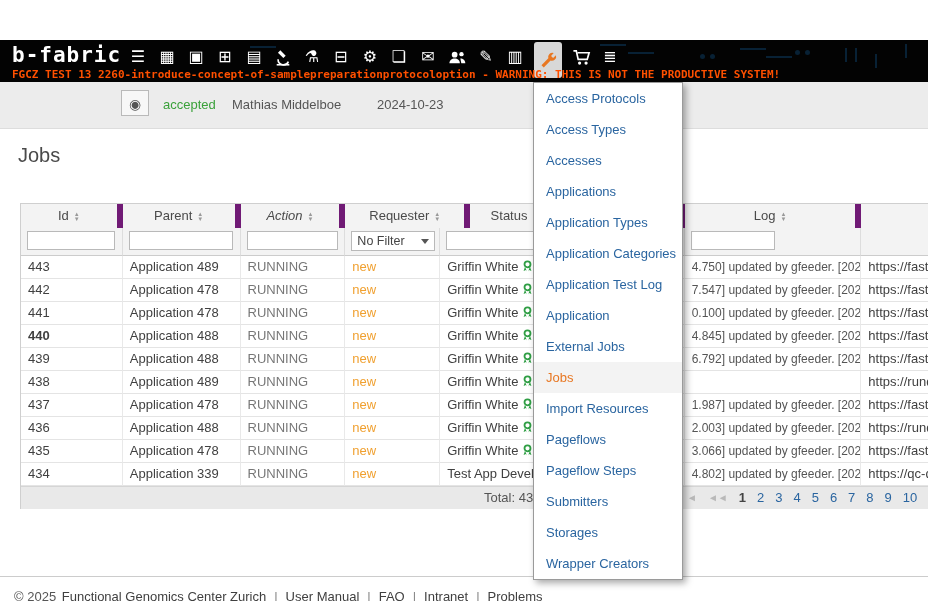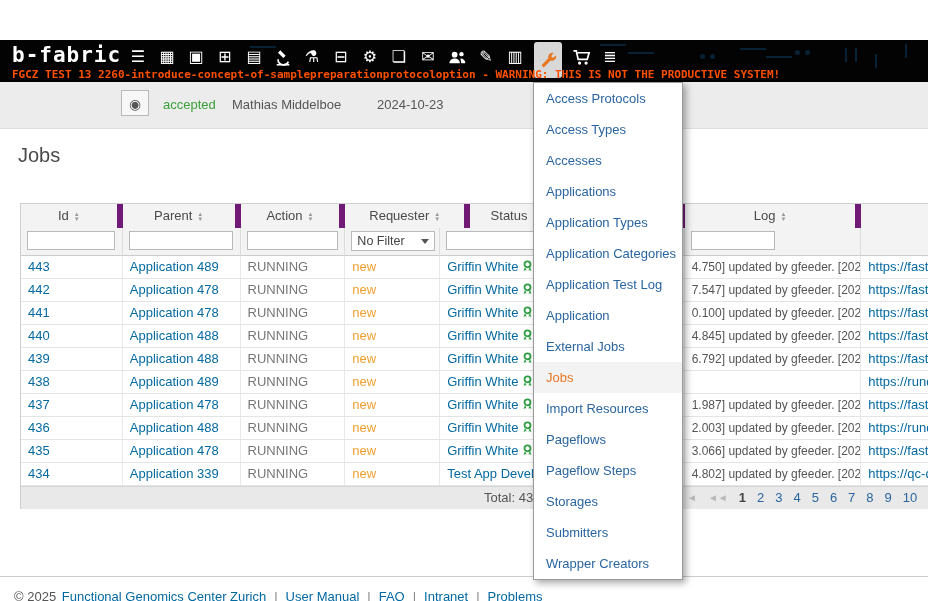--- a/index.html
+++ b/index.html
@@ -43,21 +43,21 @@
   .sort{display:inline-flex;flex-direction:column;vertical-align:middle;margin-left:5px;
         font-size:6px;line-height:5px;color:#999;}
   .fcell{height:28px;background:#f3f3f3;border-right:1px solid #ddd;border-bottom:1px solid #ccc;
          box-sizing:border-box;padding:3px 0 0 6px;overflow:hidden;white-space:nowrap;}
   .fcell input{height:17px;border:1px solid #b9b9b9;font:12px "Liberation Sans",sans-serif;padding:0 3px;background:#fff;}
   .fsel{display:inline-flex;justify-content:space-between;align-items:center;width:84px;height:20px;
         border:1px solid #b9b9b9;background:#fff;padding:0 5px;color:#444;font-size:12.5px;cursor:pointer;box-sizing:border-box;}
   .fsel .car{width:0;height:0;border-left:4px solid transparent;border-right:4px solid transparent;border-top:5px solid #555;}
   .dcell{height:23px;line-height:22px;border-right:1px solid #e9e9e9;border-bottom:1px solid #e4e4e4;
          box-sizing:border-box;padding-left:7px;overflow:hidden;white-space:nowrap;background:#fff;}
-  a.lnk{color:#0369a1;text-decoration:none;cursor:pointer;}
+  a.lnk{color:#404040;text-decoration:none;cursor:pointer;}
   .act{color:#777;}
   .stat-new{color:#f0a030;}
   .logtxt{font-size:12px;color:#555;}
   .tfoot{position:relative;height:23px;background:#e9e9e9;border-top:1px solid #d5d5d5;}
   .total{position:absolute;left:463px;top:3px;color:#555;}
   .pager{position:absolute;left:666px;top:3px;display:flex;gap:11px;align-items:center;}
   .pgarrow{color:#b9b9b9;font-size:10px;cursor:default;}
   .pgnum{color:#2a65a0;cursor:pointer;}
   .pgnum.cur{color:#444;font-weight:bold;cursor:default;}
 
@@ -143,21 +143,21 @@
     <div class="btable" id="btable">
         <div class="trow">
           <div class="hcell" style="width: 102px;">Id<span class="sort">
               <span>▲</span>
               <span>▼</span>
             </span></div>
           <div class="hcell" style="width: 118px;">Parent<span class="sort">
               <span>▲</span>
               <span>▼</span>
             </span></div>
-          <div class="hcell" style="width: 105px;">Action<span class="sort">
+          <div class="hcell" style="width: 105px; font-style: italic;">Action<span class="sort">
               <span>▲</span>
               <span>▼</span>
             </span></div>
           <div class="hcell" style="width: 125px;">Requester<span class="sort">
               <span>▲</span>
               <span>▼</span>
             </span></div>
           <div class="hcell" style="width: 95px;">Status<span class="sort">
               <span>▲</span>
               <span>▼</span>
@@ -215,21 +215,21 @@
           <div class="dcell" style="width: 95px;"><span class="stat-new">new</span></div>
           <div class="dcell" style="width: 125px;"><a class="lnk">Griffin White</a><span><svg width="11" height="12" viewBox="0 0 11 12" style="vertical-align:-1px;margin-left:4px">
                 <circle cx="5.5" cy="4.3" r="3" fill="none" stroke="#2f9e44" stroke-width="1.8"></circle>
                 <path d="M3 6.8L1.6 11l2.4-1 1 1.6zM8 6.8L9.4 11 7 10l-1 1.6z" fill="#2f9e44"></path>
               </svg></span></div>
           <div class="dcell" style="width: 120px;"></div>
           <div class="dcell" style="width: 177px;"><span class="logtxt">0.100] updated by gfeeder. [202...</span></div>
           <div class="dcell" style="width: 148px;"><a class="lnk">https://fastq</a></div>
         </div>
         <div class="trow">
-          <div class="dcell" style="width: 102px;"><a class="lnk">440</a></div>
+          <div class="dcell" style="width: 102px; font-weight: bold;"><a class="lnk">440</a></div>
           <div class="dcell" style="width: 118px;"><a class="lnk">Application 488</a></div>
           <div class="dcell" style="width: 105px;"><span class="act">RUNNING</span></div>
           <div class="dcell" style="width: 95px;"><span class="stat-new">new</span></div>
           <div class="dcell" style="width: 125px;"><a class="lnk">Griffin White</a><span><svg width="11" height="12" viewBox="0 0 11 12" style="vertical-align:-1px;margin-left:4px">
                 <circle cx="5.5" cy="4.3" r="3" fill="none" stroke="#2f9e44" stroke-width="1.8"></circle>
                 <path d="M3 6.8L1.6 11l2.4-1 1 1.6zM8 6.8L9.4 11 7 10l-1 1.6z" fill="#2f9e44"></path>
               </svg></span></div>
           <div class="dcell" style="width: 120px;"></div>
           <div class="dcell" style="width: 177px;"><span class="logtxt">4.845] updated by gfeeder. [202...</span></div>
           <div class="dcell" style="width: 148px;"><a class="lnk">https://fastq</a></div>
@@ -336,22 +336,22 @@
       <div class="mitem">Applications</div>
       <div class="mitem">Application Types</div>
       <div class="mitem">Application Categories</div>
       <div class="mitem">Application Test Log</div>
       <div class="mitem">Application</div>
       <div class="mitem">External Jobs</div>
       <div class="mitem active">Jobs</div>
       <div class="mitem">Import Resources</div>
       <div class="mitem">Pageflows</div>
       <div class="mitem">Pageflow Steps</div>
+      <div class="mitem">Submitters</div>
       <div class="mitem">Storages</div>
-      <div class="mitem">Submitters</div>
       <div class="mitem">Wrapper Creators</div>
     </div>
 
   <div class="pfoot">
     <div class="pfoot-inner" id="pfoot"><span>© 2025 </span><a class="lnk">Functional Genomics Center Zurich</a><span class="sep">|</span><a class="lnk">User Manual</a><span class="sep">|</span><a class="lnk">FAQ</a><span class="sep">|</span><a class="lnk">Intranet</a><span class="sep">|</span><a class="lnk">Problems</a></div>
   </div>
 
 </div>
 
 </body></html>

